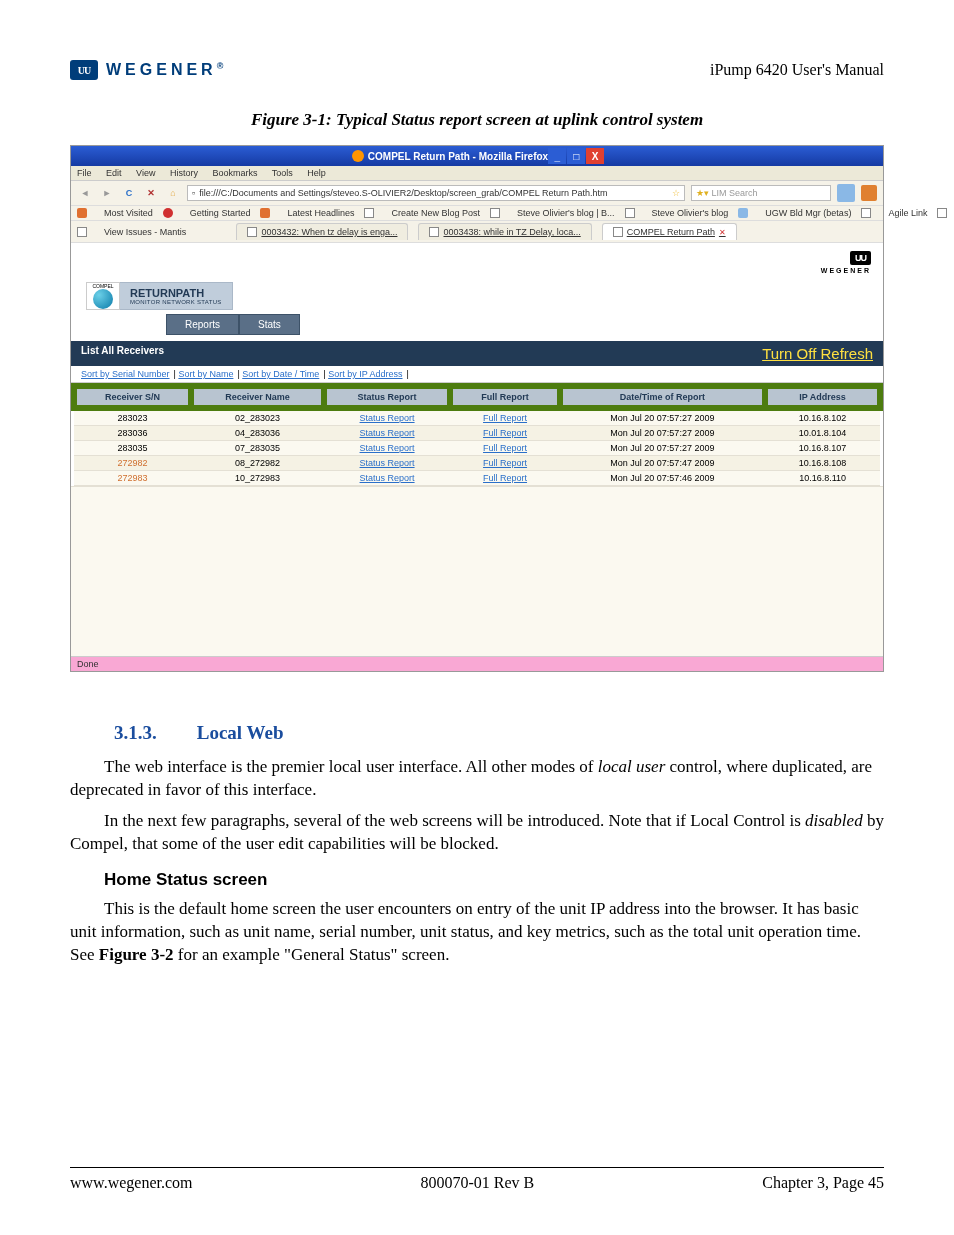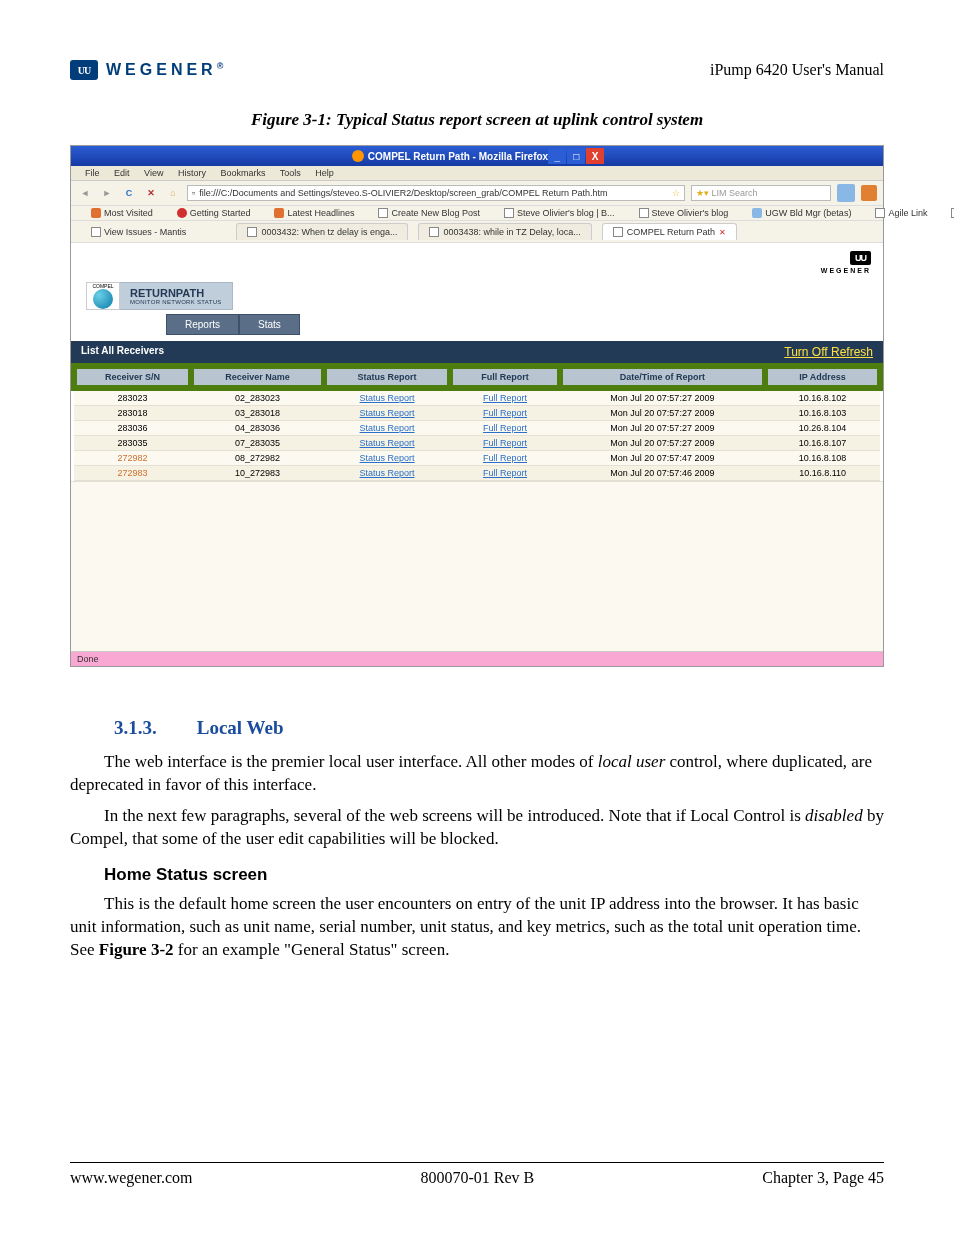--- a/index.html
+++ b/index.html
@@ -72,21 +72,21 @@
   }
   .titlebar-left { display: flex; align-items: center; gap: 4px; }
   .ff-icon { width: 12px; height: 12px; background: #ff9500; border-radius: 50%; display:inline-block; }
   .winbtns { display: flex; gap: 1px; }
   .winbtn { width: 18px; height: 16px; display:flex; align-items:center; justify-content:center; color:#fff; font-weight:bold; font-size:10px; }
   .winbtn.min { background:#2b5dd4; }
   .winbtn.max { background:#2b5dd4; }
   .winbtn.close { background:#e04030; }
   .menubar {
     background: #ece9d8;
-    padding: 2px 14px;
+    padding: 2px 6px;
     font-size: 9px;
     color: #333;
     border-bottom: 1px solid #ccc;
   }
   .menubar span { margin-right: 12px; }
   .toolbar-row {
     background: #f5f2e8;
     padding: 3px 6px;
     display: flex;
     align-items: center;
@@ -123,28 +123,28 @@
   .bookmarkbar, .tabbar {
     background: #f5f2e8;
     border-bottom: 1px solid #ddd;
     padding: 2px 6px;
     font-size: 9px;
     color: #333;
     display:flex;
     align-items:center;
     gap:10px;
   }
-  .bm-item { display:flex; align-items:center; gap:3px; white-space:nowrap;margin-left:14px; }
+  .bm-item { display:flex; align-items:center; gap:17px; white-space:nowrap; }
   .bm-icon { width:10px; height:10px; display:inline-block; }
   .bm-orange { background:#e07030; border-radius:2px; }
   .bm-red { background:#d03030; border-radius:50%; }
   .bm-doc { background:#fff; border:1px solid #888; }
   .bm-lblue { background:#8ab8e6; border-radius:2px; }
   .bm-purple { background:#8860b0; border-radius:2px; }
-  .tabbar .tab { padding:3px 10px; border:1px solid #ccc; border-bottom:none; background:#f0ede0; border-radius:3px 3px 0 0; display:flex; gap:4px; align-items:center;}
+  .tabbar .tab { padding:3px 10px; border:1px solid #ccc; border-bottom:none; background:#f0ede0; border-radius:3px 3px 0 0; display:flex; gap:4px; align-items:center;text-decoration:underline;}
   .tabbar .tab.active { background:#fff; }
   .tab .tab-x { color:#d03030; font-size:8px; }
   .content-area { background:#fff; }
   .brand-row {
     display:flex; justify-content:flex-end; padding:8px 12px;
   }
   .brand-right { text-align:right; }
   .brand-badge {
     display:inline-flex; align-items:center; justify-content:center;
     background:#000; color:#fff; font-size:9px; font-weight:bold;
@@ -166,21 +166,21 @@
   .rp-tabs {
     display:flex; gap:0; margin-left:95px; margin-top:4px;
   }
   .rp-tab {
     background:#5a6f87; color:#fff; padding:4px 18px; font-size:10px; border:1px solid #3d5268;
   }
   .list-hdr {
     background:#223a55; color:#fff; padding:4px 10px; font-weight:bold; font-size:10px;
     display:flex; justify-content:space-between; margin-top:6px;
   }
-  .list-hdr a { color:#ffe040; text-decoration:underline; font-weight:normal; font-size:12px; }
+  .list-hdr a { color:#ffe040; text-decoration:underline; font-weight:normal; font-size:15px; }
   .sortbar {
     background:#fff; border-bottom:1px solid #ccc; padding:3px 10px; font-size:9px;
   }
   .sortbar a { color:#2a6fc9; text-decoration:underline; margin-right:4px; }
   table.recv {
     width:100%; border-collapse:collapse; font-size:9px;
   }
   table.recv th {
     background:#b8c4d0; color:#223a55; font-weight:bold; padding:3px 6px; border:6px solid #4d7c0f;
   }
@@ -353,20 +353,26 @@
         <span class="rp-sub">MONITOR NETWORK STATUS</span>
       </div>
     </div>
     <div class="rp-tabs">
       <div class="rp-tab">Reports</div>
       <div class="rp-tab">Stats</div>
     </div>
     <div class="list-hdr">
       <span>List All Receivers</span>
       <a href="#">Turn Off Refresh</a>
+    </div>
+    <div class="sortbar">
+      <a href="#">Sort by Serial Number</a>|
+      <a href="#">Sort by Name</a>|
+      <a href="#">Sort by Date / Time</a>|
+      <a href="#">Sort by IP Address</a>|
     </div>
     <table class="recv">
       <thead>
         <tr>
           <th>Receiver S/N</th>
           <th>Receiver Name</th>
           <th>Status Report</th>
           <th>Full Report</th>
           <th>Date/Time of Report</th>
           <th>IP Address</th>
@@ -375,34 +381,26 @@
       <tbody id="recv-body">
           <tr>
             <td><span class="">283023</span></td>
             <td>02_283023</td>
             <td><a href="#">Status Report</a></td>
             <td><a href="#">Full Report</a></td>
             <td>Mon Jul 20 07:57:27 2009</td>
             <td>10.16.8.102</td>
           </tr>
           <tr>
-            <td><span class="">283018</span></td>
-            <td>03_283018</td>
-            <td><a href="#">Status Report</a></td>
-            <td><a href="#">Full Report</a></td>
-            <td>Mon Jul 20 07:57:27 2009</td>
-            <td>10.16.8.103</td>
-          </tr>
-          <tr>
             <td><span class="">283036</span></td>
             <td>04_283036</td>
             <td><a href="#">Status Report</a></td>
             <td><a href="#">Full Report</a></td>
             <td>Mon Jul 20 07:57:27 2009</td>
-            <td>10.26.8.104</td>
+            <td>10.01.8.104</td>
           </tr>
           <tr>
             <td><span class="">283035</span></td>
             <td>07_283035</td>
             <td><a href="#">Status Report</a></td>
             <td><a href="#">Full Report</a></td>
             <td>Mon Jul 20 07:57:27 2009</td>
             <td>10.16.8.107</td>
           </tr>
           <tr>

